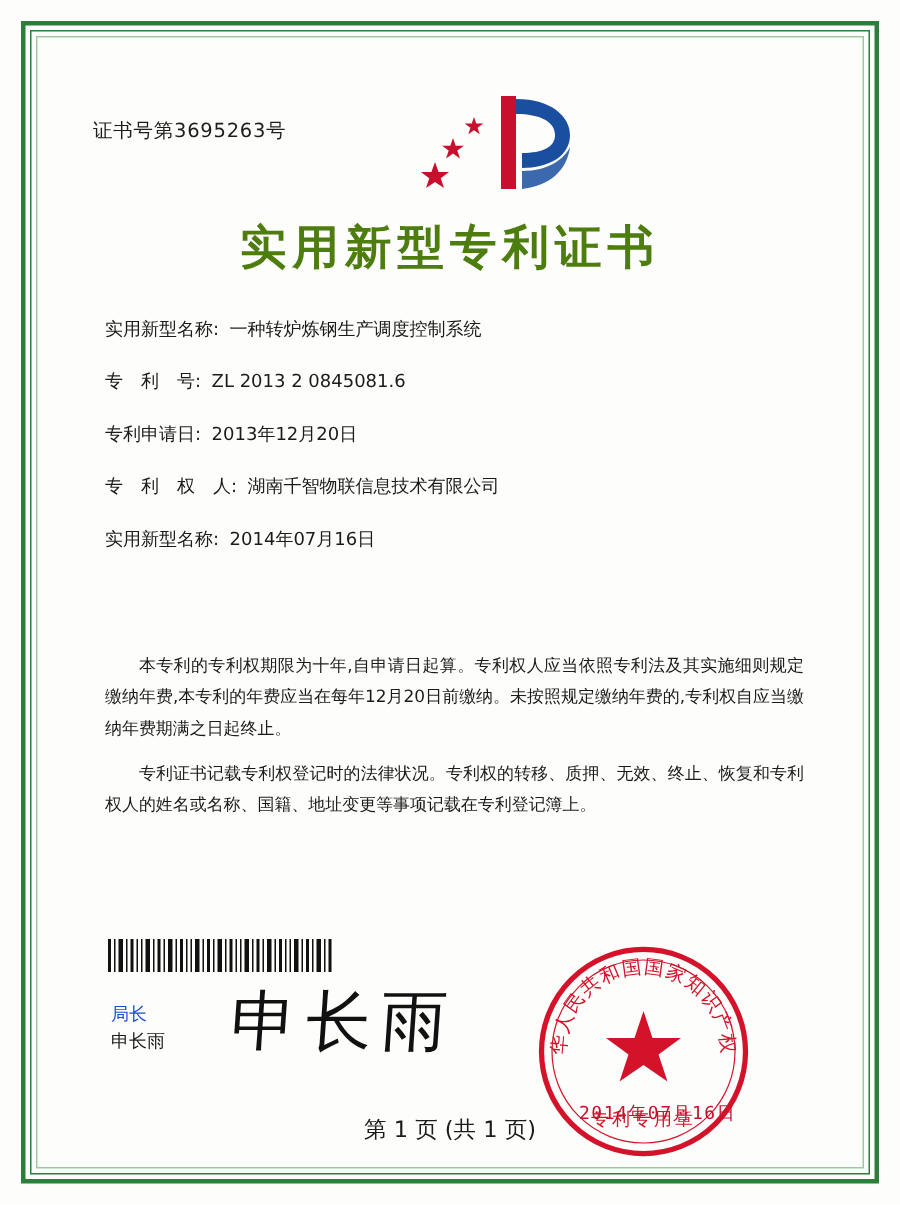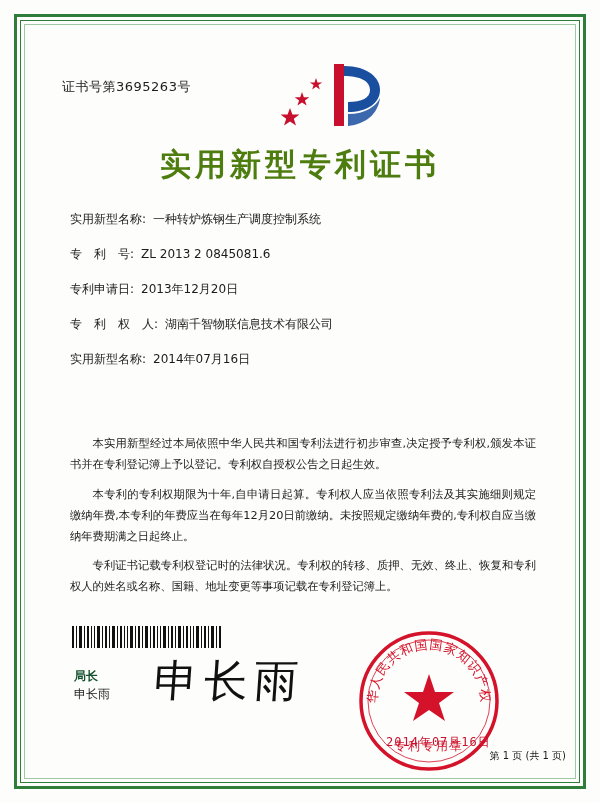--- a/index.html
+++ b/index.html
@@ -147,23 +147,22 @@
     width: 150px;
     height: 22px;
   }
 
   
   .sig-label {
     position: absolute;
     left: 40px;
     top: 632px;
     font-size: 12px;
-    color: #14532d;
+    color: #1d4ed8;
     line-height: 1.7;
-    font-weight: bold;
   }
   .sig-name {
     position: absolute;
     left: 40px;
     top: 652px;
     font-size: 12px;
     color: #1b1b1b;
   }
   .sig-script {
     position: absolute;
@@ -192,22 +191,22 @@
     color: #c8102e;
     letter-spacing: 1px;
     font-family: "DejaVu Sans Mono", "Liberation Mono", monospace;
   }
 
   .footer {
     position: absolute;
     left: 0;
     right: 0;
     bottom: 6px;
-    text-align: right;
-    font-size: 10px;
+    text-align: center;
+    font-size: 15px;
     color: #1b1b1b;
     margin-top: 15px;
   }
 
   .seal-text {
     font-size: 7px;
     fill: #d4122a;
     font-family: "DejaVu Sans", "Liberation Sans", sans-serif;
   }
 </style>
@@ -259,21 +258,20 @@
         <span class="field-label">专　利　权　人:</span>
         <span class="field-value">湖南千智物联信息技术有限公司</span>
       </div>
       <div class="field-row">
         <span class="field-label">实用新型名称:</span>
         <span class="field-value">2014年07月16日</span>
       </div>
     </div>
 
     <div class="paragraphs">
-      <p>本实用新型经过本局依照中华人民共和国专利法进行初步审查,决定授予专利权,颁发本证书并在专利登记簿上予以登记。专利权自授权公告之日起生效。</p>
       <p>本专利的专利权期限为十年,自申请日起算。专利权人应当依照专利法及其实施细则规定缴纳年费,本专利的年费应当在每年12月20日前缴纳。未按照规定缴纳年费的,专利权自应当缴纳年费期满之日起终止。</p>
       <p>专利证书记载专利权登记时的法律状况。专利权的转移、质押、无效、终止、恢复和专利权人的姓名或名称、国籍、地址变更等事项记载在专利登记簿上。</p>
     </div>
 
     <div class="barcode">
       <svg width="150" height="22" viewBox="0 0 150 22">
         <g fill="#111">
           <rect x="0" y="0" width="2" height="22"></rect>
             <rect x="4" y="0" width="1" height="22"></rect>
           <rect x="7" y="0" width="3" height="22"></rect>

